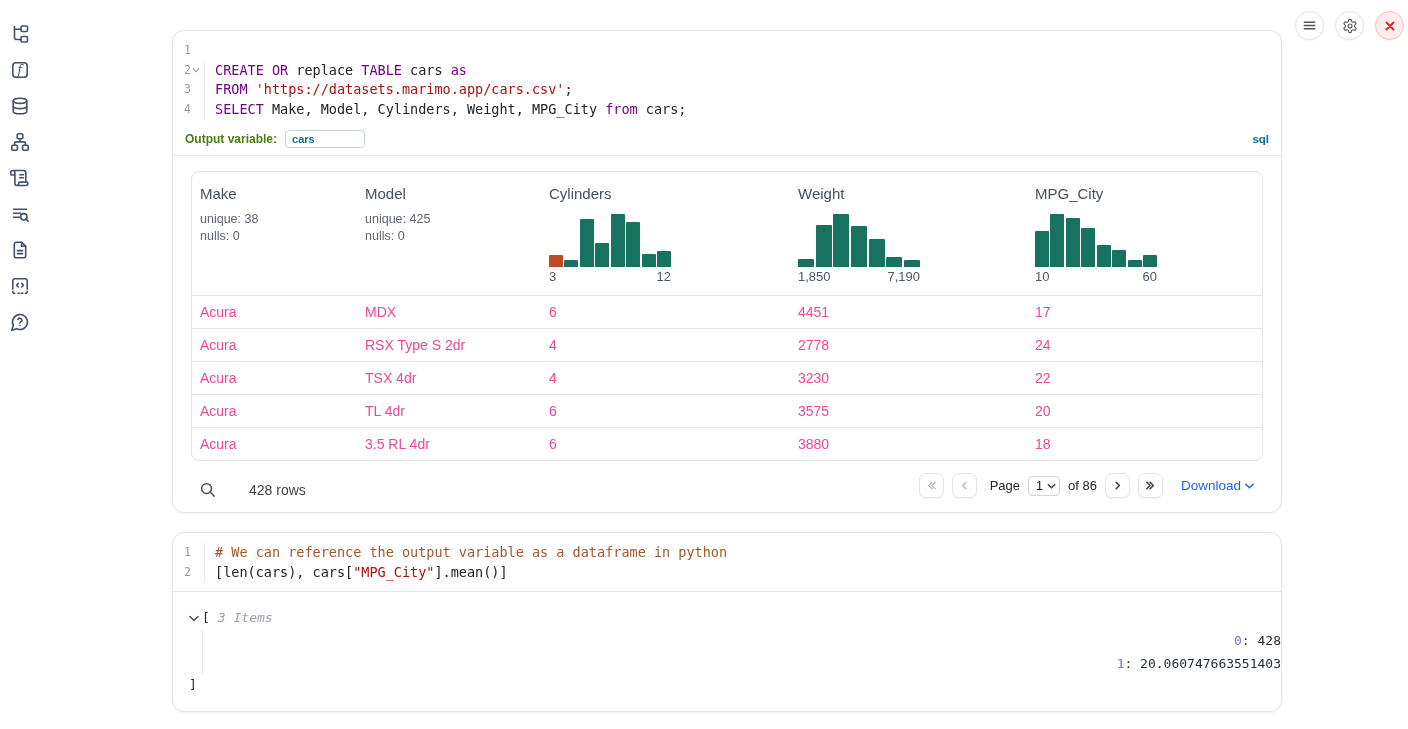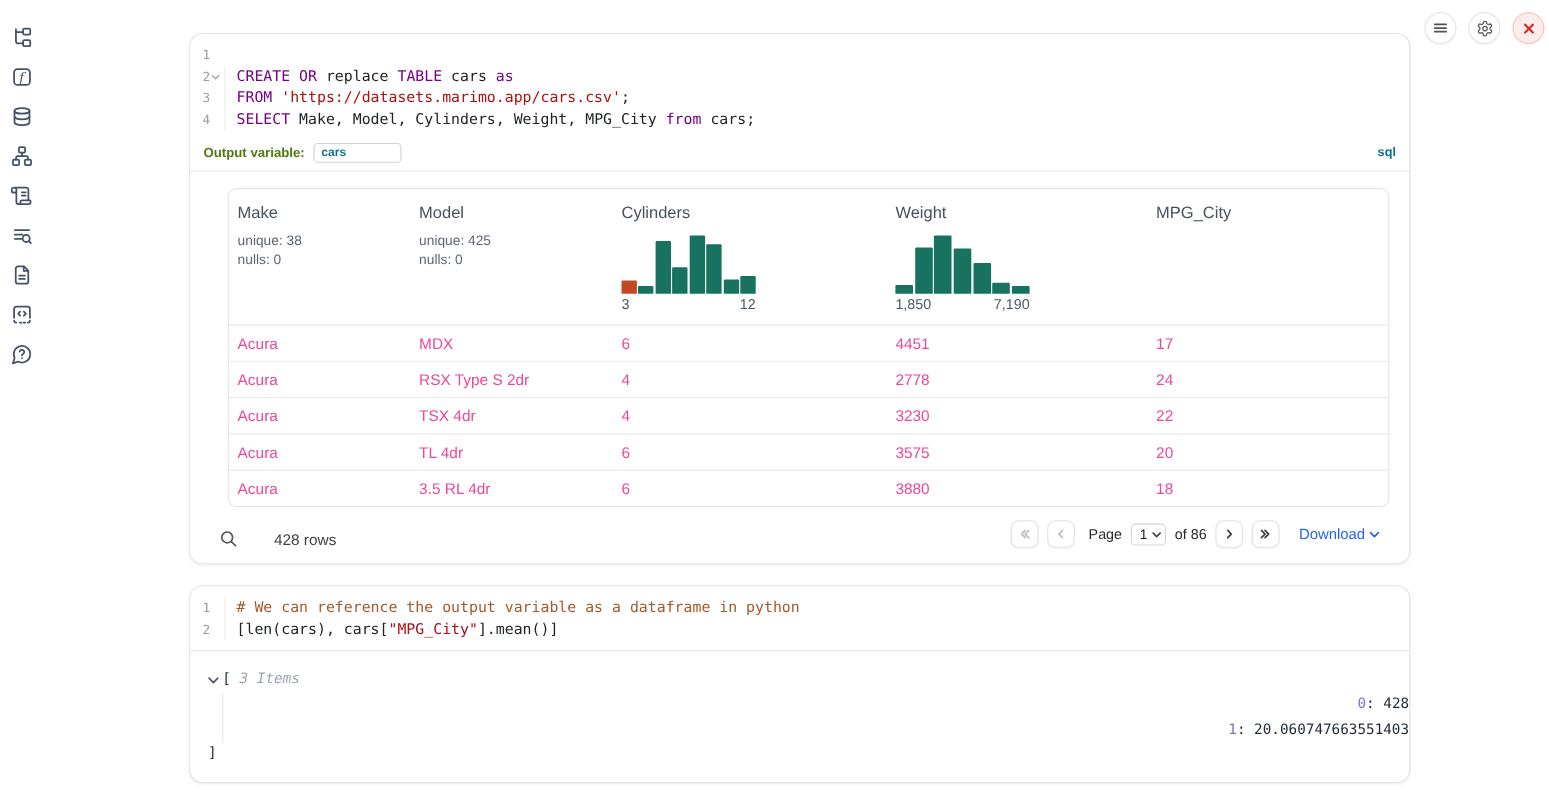--- a/index.html
+++ b/index.html
@@ -44,21 +44,21 @@
 
   
   .outvar-row { display:flex; align-items:center; gap:8px; padding:3px 12px 7px; border-bottom:1px solid #e6e7ea; }
   .outvar-label { font-size:12px; font-weight:bold; color:#4d7c0f; }
   .outvar-input { width:80px; border:1px solid #c9d3dc; border-radius:4px; font-size:11px; font-weight:bold;
                   color:#0e7490; padding:2px 6px; font-family:"Liberation Sans", sans-serif; outline:none; }
   .lang-badge { margin-left:auto; font-size:11.5px; font-weight:bold; color:#0d6c94; }
 
   
   .table-section { padding:15px 18px 0; }
-  .data-table { border:1px solid #e4e4e7; border-radius:8px; overflow:hidden;margin-left:16px; }
+  .data-table { border:1px solid #e4e4e7; border-radius:8px; overflow:hidden; }
   .thead { display:grid; grid-template-columns:165px 184px 249px 237px 1fr; }
   .th { padding:12px 8px 8px; }
   .th-label { font-size:15px; color:#46515f; line-height:19px; }
   .th-stats { margin-top:8px; font-size:12.5px; color:#5f6672; line-height:17px; }
   .hist { margin-top:8px; width:122px; }
   .hist-bars { height:56px; display:flex; align-items:flex-end; gap:1.5px; }
   .hbar { flex:1; border-radius:1px 1px 0 0; }
   .hist-axis { display:flex; justify-content:space-between; font-size:13px; color:#4c5866; line-height:20px; }
   .trow { display:grid; grid-template-columns:165px 184px 249px 237px 1fr; border-top:1px solid #e7e8eb;
           height:33px; align-items:center; }
@@ -277,20 +277,36 @@
                 <div class="hbar" style="height: 13%; background: rgb(23, 115, 95);"></div>
               </div>
             <div class="hist-axis">
               <span>1,850</span>
               <span>7,190</span>
             </div>
           </div>
         </div>
         <div class="th">
           <div class="th-label">MPG_City</div>
+          <div class="hist">
+            <div class="hist-bars">
+                <div class="hbar" style="height: 65%; background: rgb(23, 115, 95);"></div>
+                <div class="hbar" style="height: 95%; background: rgb(23, 115, 95);"></div>
+                <div class="hbar" style="height: 87%; background: rgb(23, 115, 95);"></div>
+                <div class="hbar" style="height: 70%; background: rgb(23, 115, 95);"></div>
+                <div class="hbar" style="height: 40%; background: rgb(23, 115, 95);"></div>
+                <div class="hbar" style="height: 30%; background: rgb(23, 115, 95);"></div>
+                <div class="hbar" style="height: 13%; background: rgb(23, 115, 95);"></div>
+                <div class="hbar" style="height: 22%; background: rgb(23, 115, 95);"></div>
+              </div>
+            <div class="hist-axis">
+              <span>10</span>
+              <span>60</span>
+            </div>
+          </div>
         </div>
       </div>
 
       <div class="trow">
         <div class="td">Acura</div>
         <div class="td">MDX</div>
         <div class="td">6</div>
         <div class="td">4451</div>
         <div class="td">17</div>
       </div>

